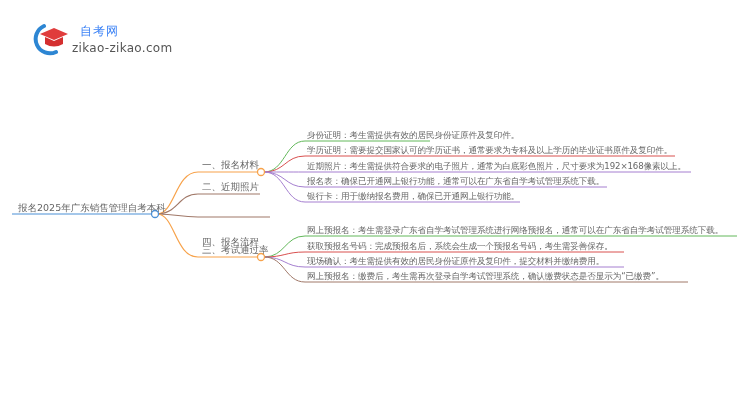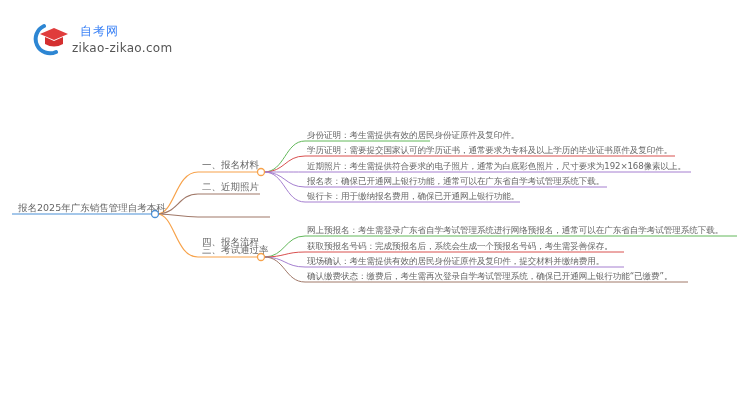--- a/index.html
+++ b/index.html
@@ -61,13 +61,13 @@
 
 <div class="t leaf" style="left:307px;top:129px;">身份证明：考生需提供有效的居民身份证原件及复印件。</div>
 <div class="t leaf" style="left:307px;top:144px;">学历证明：需要提交国家认可的学历证书，通常要求为专科及以上学历的毕业证书原件及复印件。</div>
 <div class="t leaf" style="left:307px;top:160px;">近期照片：考生需提供符合要求的电子照片，通常为白底彩色照片，尺寸要求为192×168像素以上。</div>
 <div class="t leaf" style="left:307px;top:175px;">报名表：确保已开通网上银行功能，通常可以在广东省自学考试管理系统下载。</div>
 <div class="t leaf" style="left:307px;top:190px;">银行卡：用于缴纳报名费用，确保已开通网上银行功能。</div>
 
 <div class="t leaf" style="left:307px;top:224px;">网上预报名：考生需登录广东省自学考试管理系统进行网络预报名，通常可以在广东省自学考试管理系统下载。</div>
 <div class="t leaf" style="left:307px;top:240px;">获取预报名号码：完成预报名后，系统会生成一个预报名号码，考生需妥善保存。</div>
 <div class="t leaf" style="left:307px;top:255px;">现场确认：考生需提供有效的居民身份证原件及复印件，提交材料并缴纳费用。</div>
-<div class="t leaf" style="left:307px;top:270px;">确认缴费状态：缴费后，考生需再次登录自学考试管理系统，确保已开通网上银行功能“已缴费”。</div>
+<div class="t leaf" style="left:307px;top:270px;">网上预报名：缴费后，考生需再次登录自学考试管理系统，确认缴费状态是否显示为“已缴费”。</div>
 
 </body></html>

